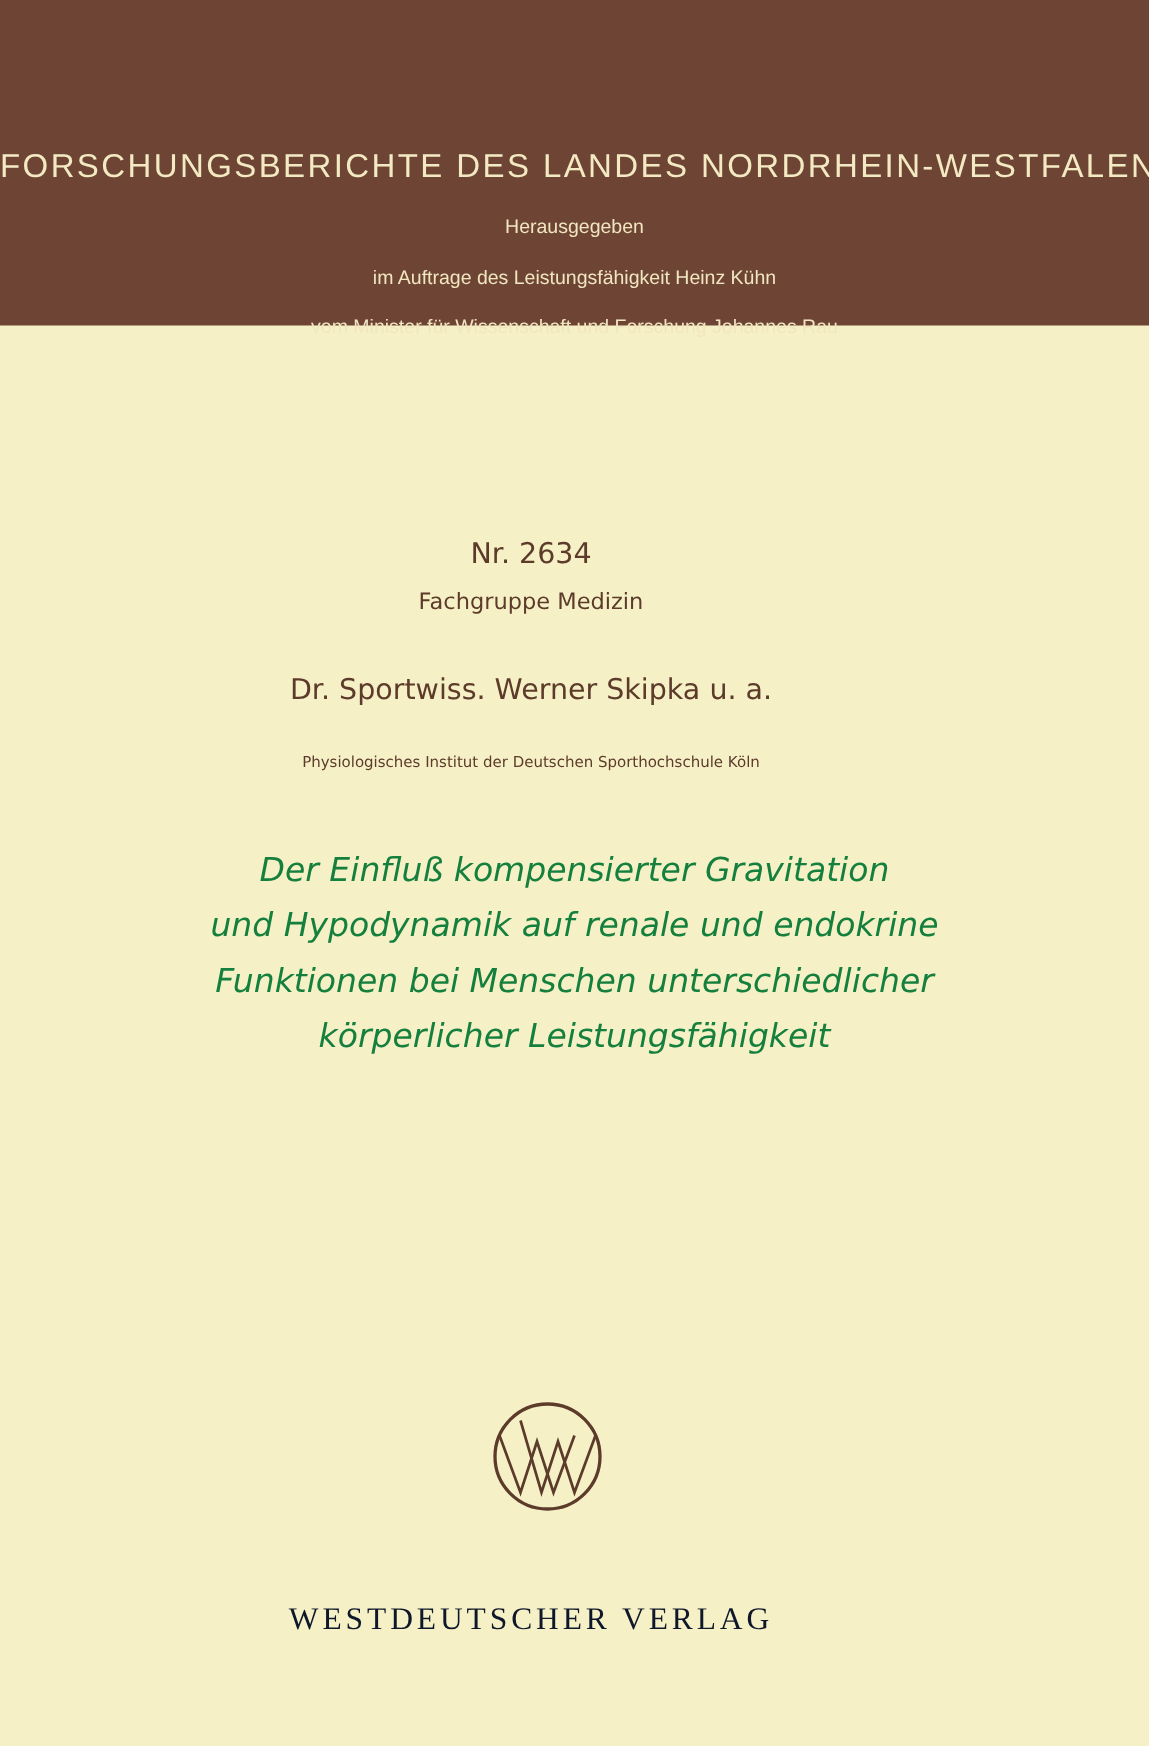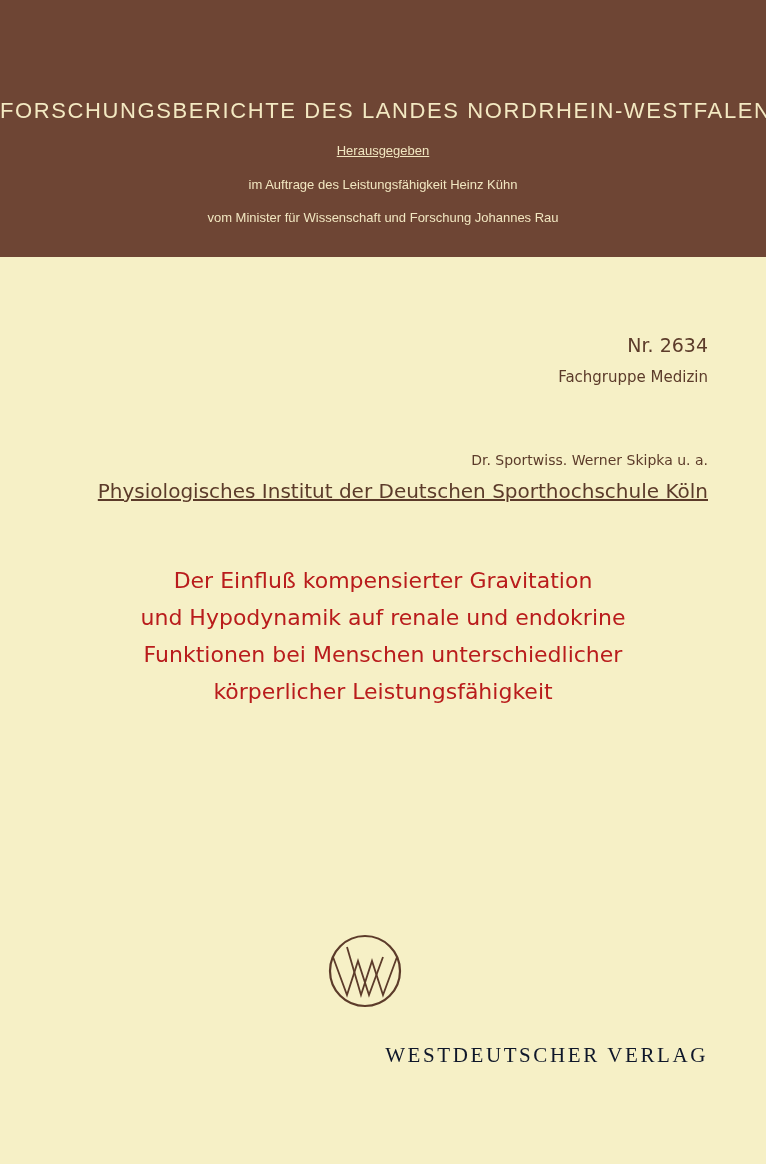--- a/index.html
+++ b/index.html
@@ -2,48 +2,50 @@
 <html><head>
   <meta charset="utf-8">
   <style>
     html, body { margin: 0; padding: 0; }
     body {
       width: 766px; height: 1164px; position: relative; overflow: hidden;
       background: #f6f0c6;
       font-family: "DejaVu Sans", sans-serif;
     }
     .banner {
-      position: absolute; left: 0; top: 0; width: 766px; height: 257px;
+      position: absolute; left: 0; top: 0; width: 766px; height: 217px;
       background: #6e4534;
       color: #f3e9c2;
       text-align: center;
     }
     .banner-line { position: absolute; left: 0; width: 766px; text-align: center; white-space: nowrap; }
     .series-title {
       top: 98px; font-family: "Liberation Sans", sans-serif; font-size: 22px;
       letter-spacing: 1.6px; color: #f3e9c2;
     }
     .sub { font-family: "Liberation Sans", sans-serif; font-size: 13px; color: #f1e6c0; }
-    .sub1 { top: 143px; text-decoration: underline; }
+    .sub1 { top: 143px; }
     .sub2 { top: 177px; }
     .sub3 { top: 210px; text-align: center; }
 
     .content-line {
-      position: absolute; left: 0; width: 708px; text-align: right; white-space: nowrap;
+      position: absolute; left: 0; width: 708px; text-align: center; white-space: nowrap;
       color: #5c3b2a;
       font-family: "DejaVu Sans", sans-serif;
+      margin-top: 24px;
     }
     .nr { top: 334px; font-size: 19px; }
     .fach { top: 368px; font-size: 15px; }
-    .author { top: 452px; font-size: 14px; }
-    .inst { top: 479px; font-size: 20px; text-decoration: underline; }
+    .author { top: 425px; font-size: 19px; }
+    .inst { top: 479px; font-size: 10px; }
     .title-block { position: absolute; left: 0; top: 562px; width: 766px; text-align: center; }
     .title-line {
-      display: block; color: #b91c1c; font-size: 22px; line-height: 37px; white-space: nowrap;
+      display: block; color: #15803d; font-size: 22px; line-height: 37px; white-space: nowrap;
       font-family: "DejaVu Sans", sans-serif;
+      font-style: italic;
     }
     .logo { position: absolute; left: 327px; top: 933px; width: 76px; height: 76px; }
     .publisher {
       top: 1043px; font-family: Liberation Serif, serif; font-size: 21px;
       letter-spacing: 2.6px; color: #0f172a;
     }
   </style>
 </head>
 <body>
 

